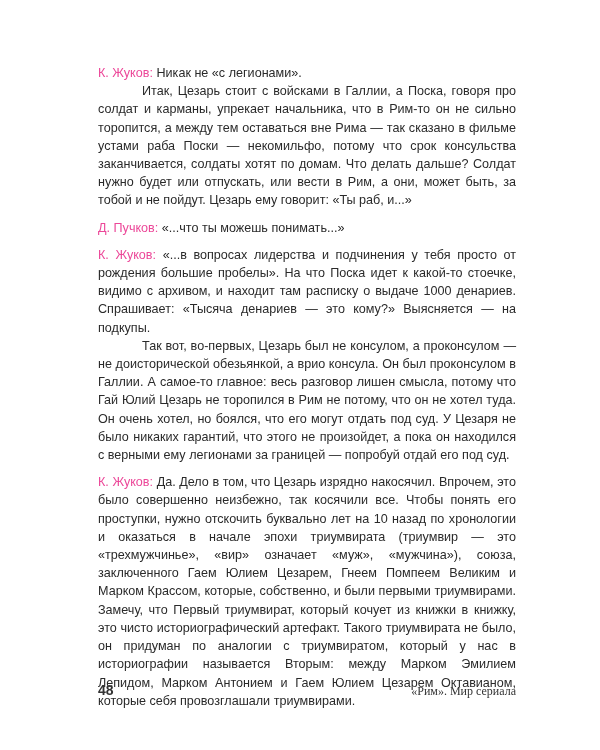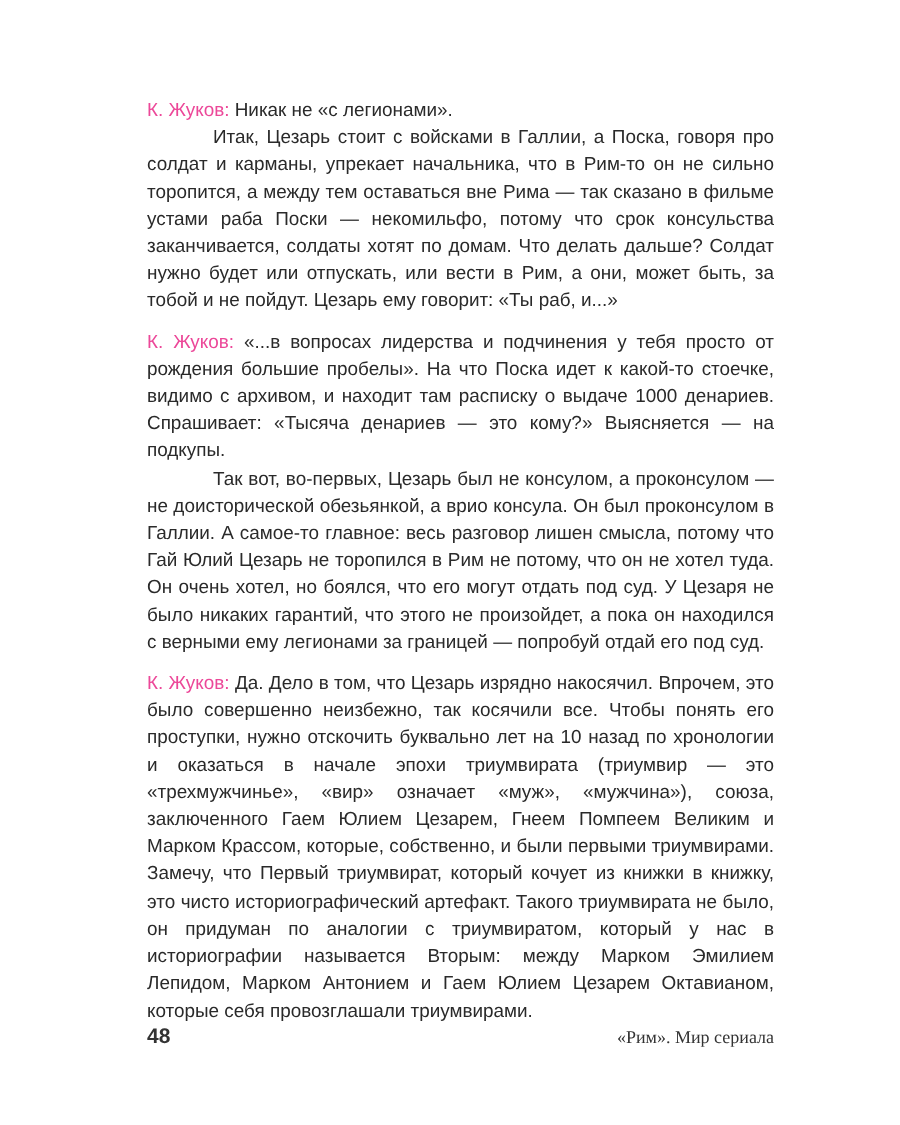--- a/index.html
+++ b/index.html
@@ -14,20 +14,21 @@
     font-weight: bold; font-size: 14px; color: #333; }
   .running { position: absolute; right: 0; top: 2px; font-family: Liberation Serif, serif;
     font-size: 12px; color: #333; }
 </style>
 </head>
 <body>
 
 <div class="page">
   <p class="para"><span class="speaker">К. Жуков:</span><span> Никак не «с легионами».</span></p>
   <p class="para cont"><span>Итак, Цезарь стоит с войсками в Галлии, а Поска, говоря про солдат и карманы, упрекает начальника, что в Рим-то он не сильно торопится, а между тем оставаться вне Рима — так сказано в фильме устами раба Поски — некомильфо, потому что срок консульства заканчивается, солдаты хотят по домам. Что делать дальше? Солдат нужно будет или отпускать, или вести в Рим, а они, может быть, за тобой и не пойдут. Цезарь ему говорит: «Ты раб, и...»</span></p>
+  <p class="para"><span class="speaker">Д. Пучков:</span><span> «...что ты можешь понимать...»</span></p>
   <p class="para"><span class="speaker">К. Жуков:</span><span> «...в вопросах лидерства и подчинения у тебя просто от рождения большие пробелы». На что Поска идет к какой-то стоечке, видимо с архивом, и находит там расписку о выдаче 1000 денариев. Спрашивает: «Тысяча денариев — это кому?» Выясняется — на подкупы.</span></p>
   <p class="para cont"><span>Так вот, во-первых, Цезарь был не консулом, а проконсулом — не доисторической обезьянкой, а врио консула. Он был проконсулом в Галлии. А самое-то главное: весь разговор лишен смысла, потому что Гай Юлий Цезарь не торопился в Рим не потому, что он не хотел туда. Он очень хотел, но боялся, что его могут отдать под суд. У Цезаря не было никаких гарантий, что этого не произойдет, а пока он находился с верными ему легионами за границей — попробуй отдай его под суд.</span></p>
   <p class="para"><span class="speaker">К. Жуков:</span><span> Да. Дело в том, что Цезарь изрядно накосячил. Впрочем, это было совершенно неизбежно, так косячили все. Чтобы понять его проступки, нужно отскочить буквально лет на 10 назад по хронологии и оказаться в начале эпохи триумвирата (триумвир — это «трехмужчинье», «вир» означает «муж», «мужчина»), союза, заключенного Гаем Юлием Цезарем, Гнеем Помпеем Великим и Марком Крассом, которые, собственно, и были первыми триумвирами. Замечу, что Первый триумвират, который кочует из книжки в книжку, это чисто историографический артефакт. Такого триумвирата не было, он придуман по аналогии с триумвиратом, который у нас в историографии называется Вторым: между Марком Эмилием Лепидом, Марком Антонием и Гаем Юлием Цезарем Октавианом, которые себя провозглашали триумвирами.</span></p>
 
 </div>
 
 <div class="footer">
   <span class="pagenum">48</span>
   <span class="running">«Рим». Мир сериала</span>
 </div>

